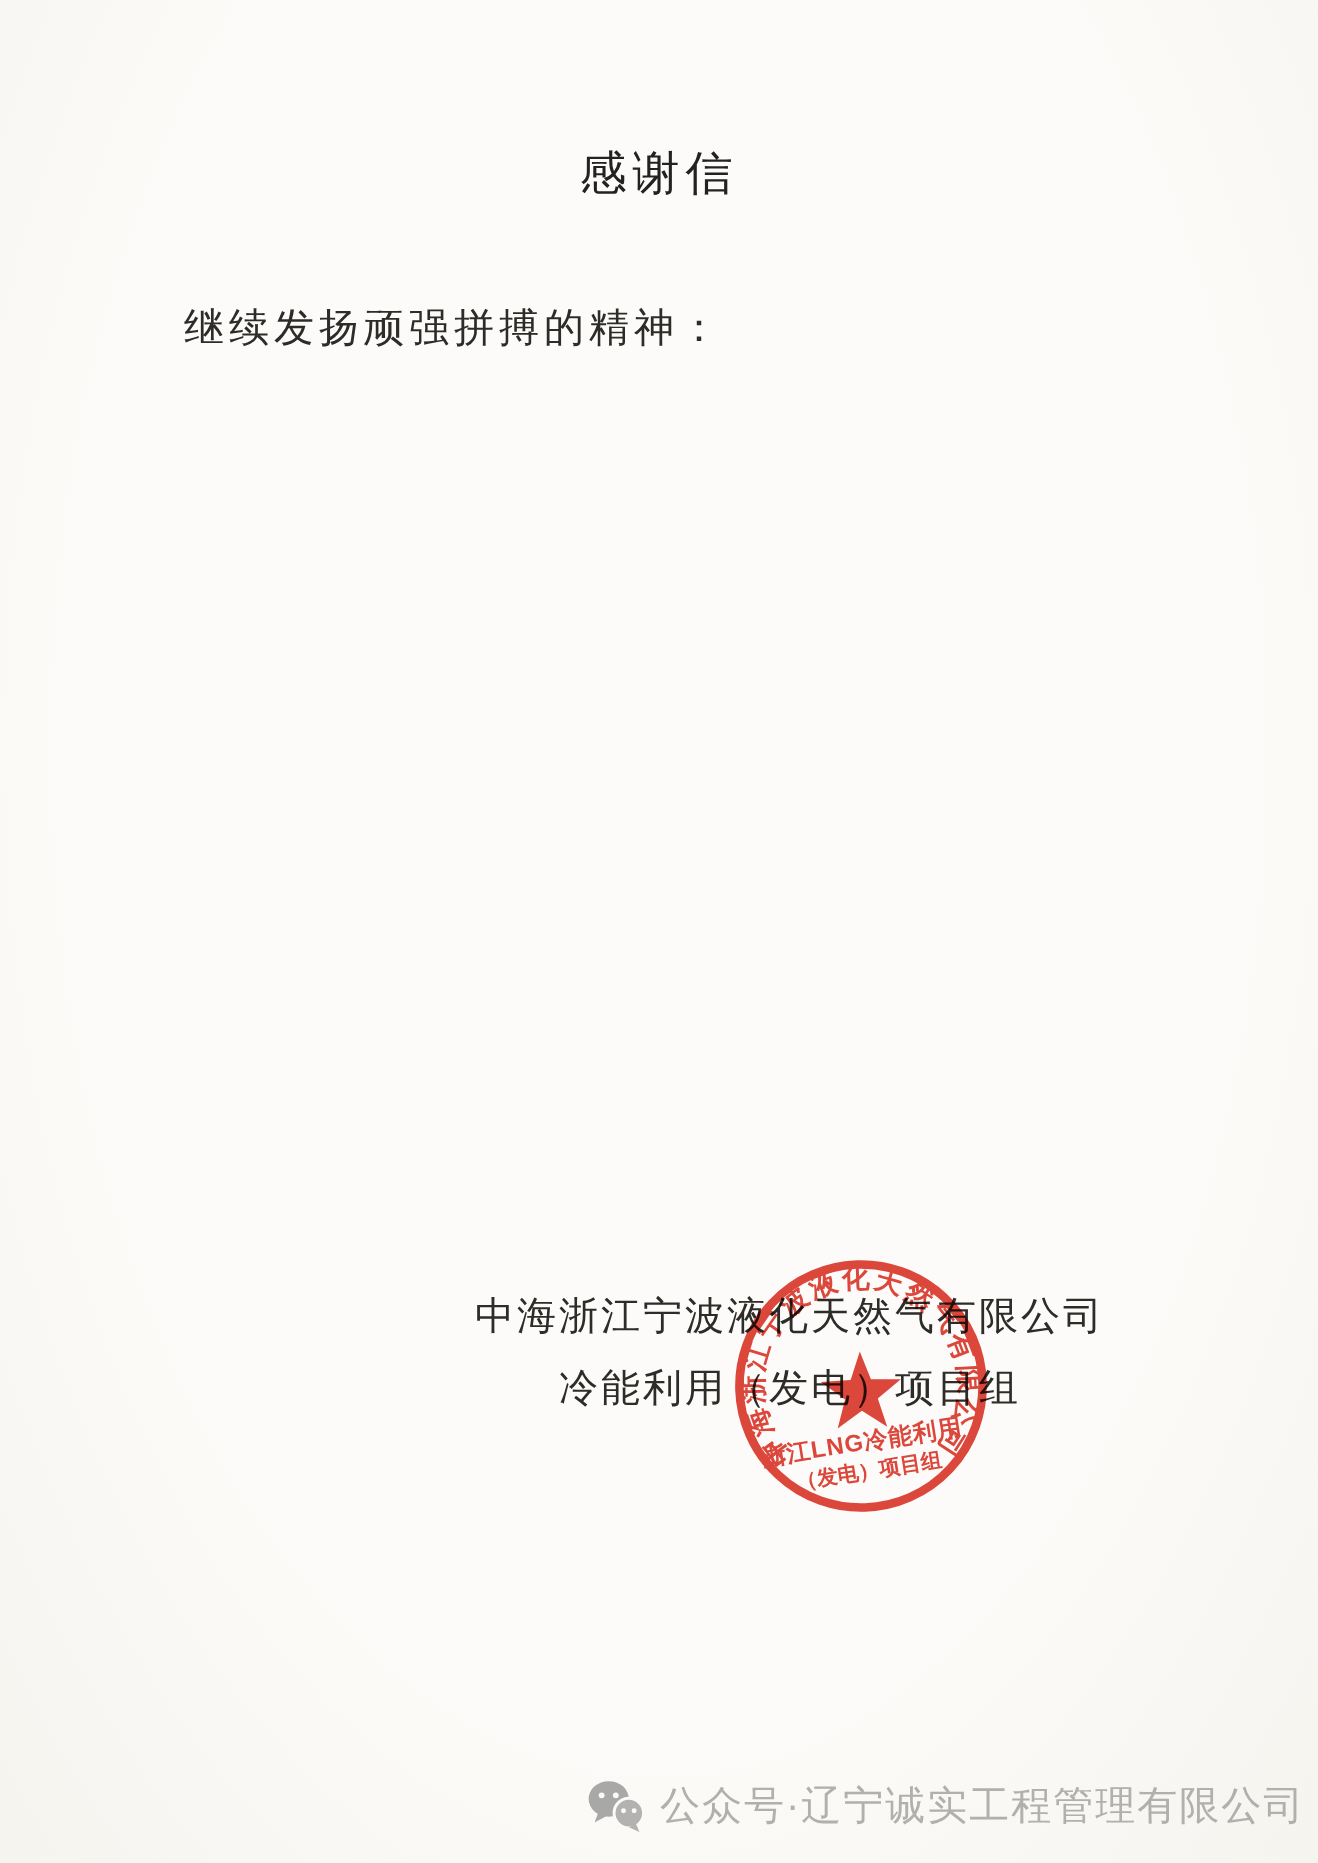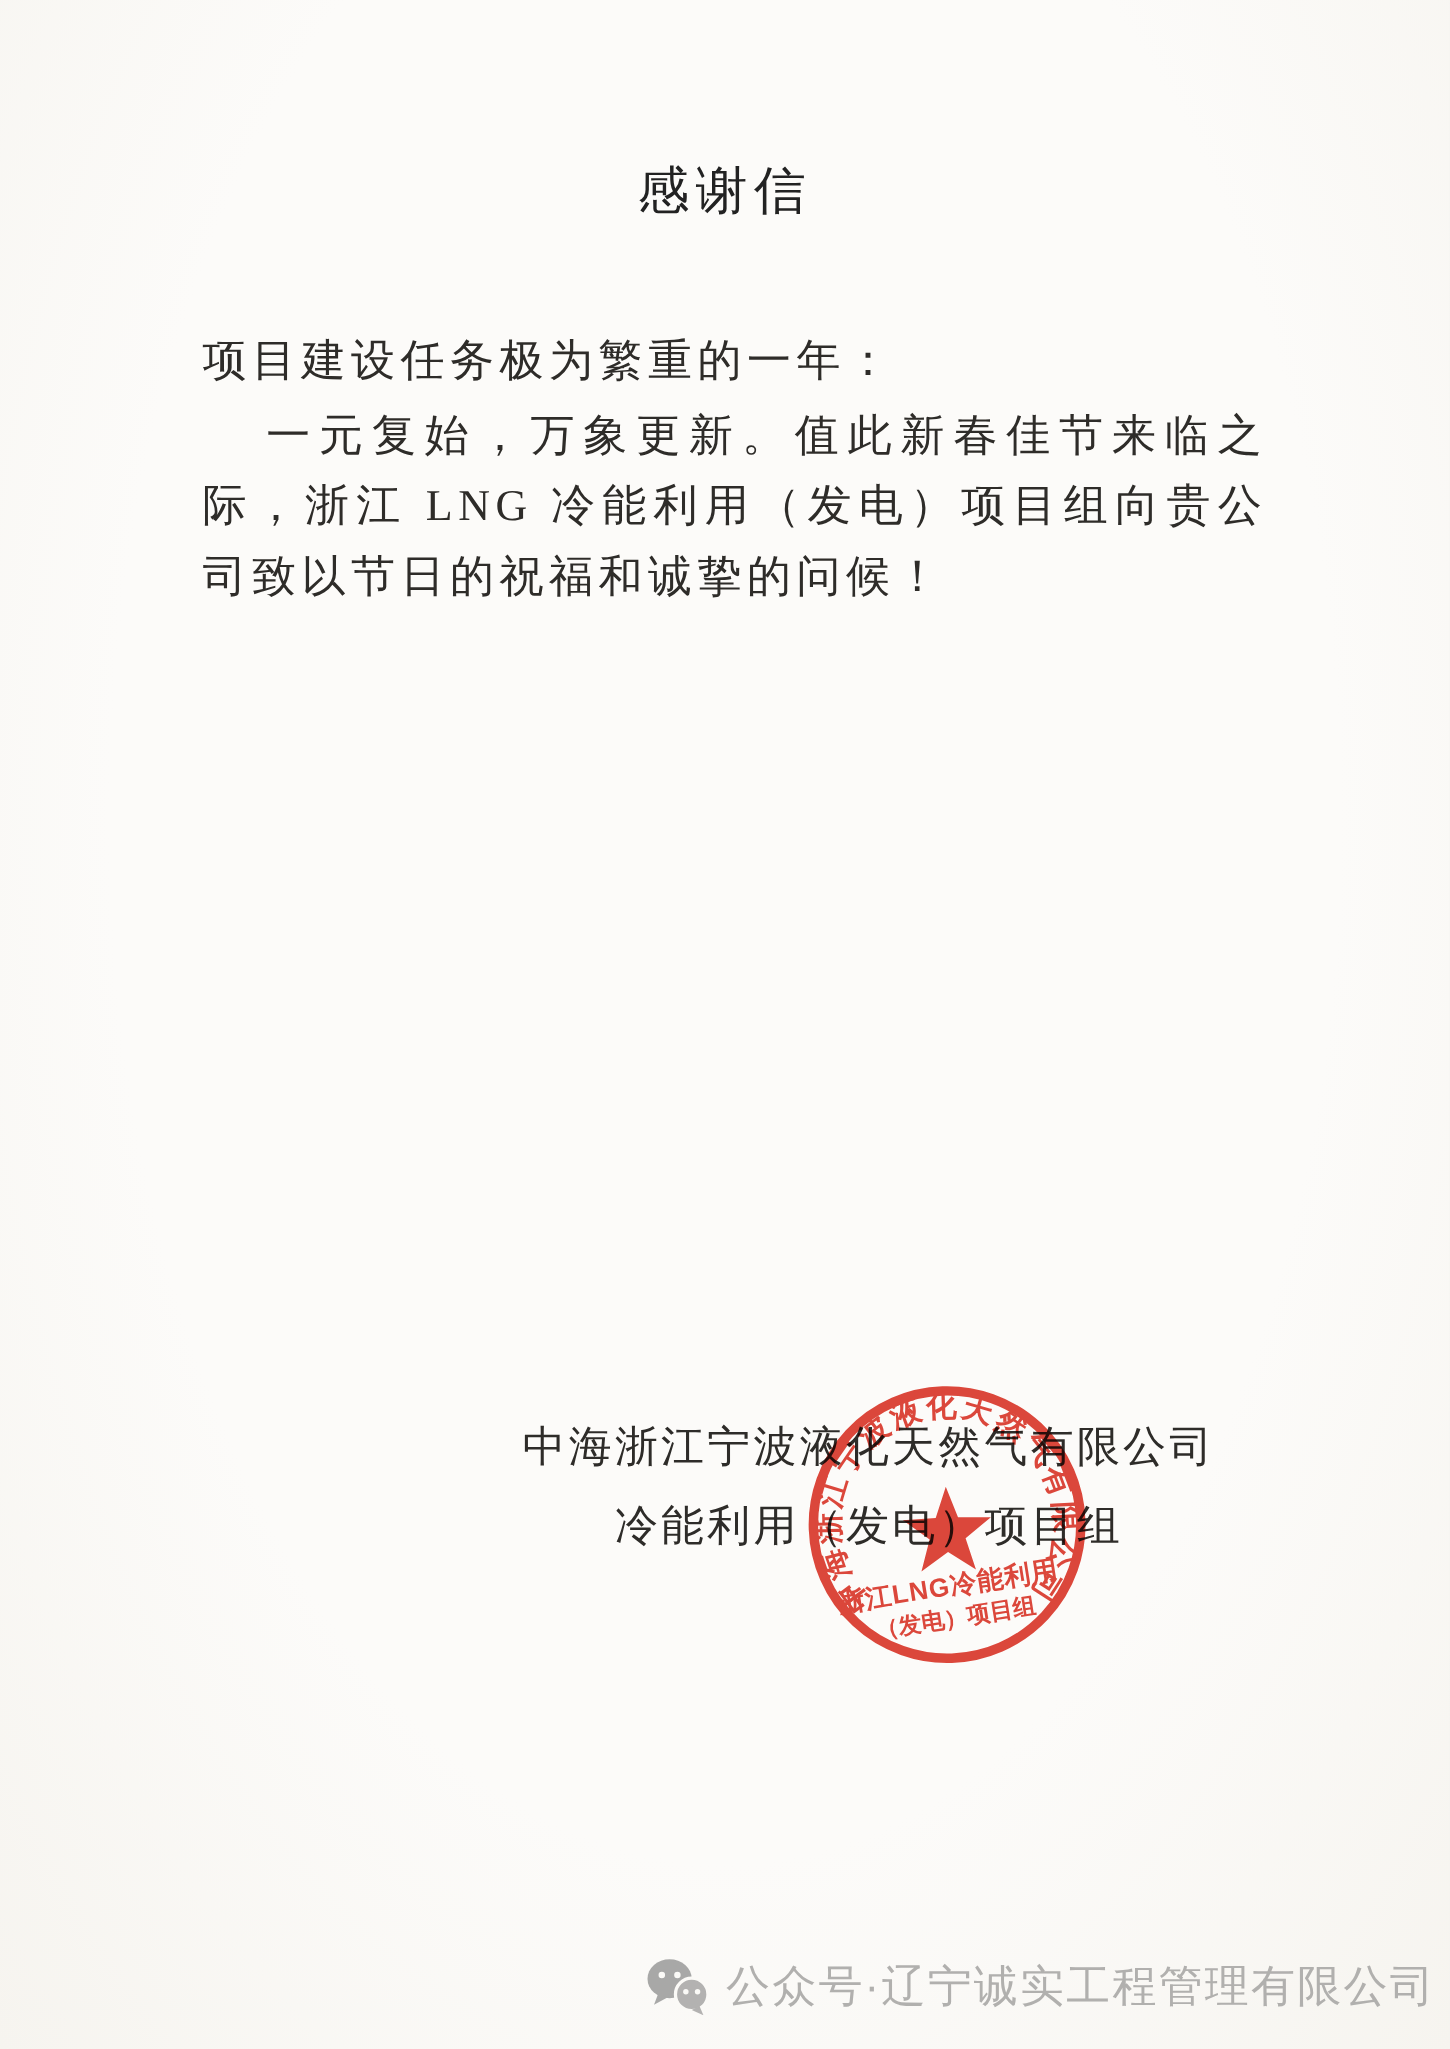--- a/index.html
+++ b/index.html
@@ -50,22 +50,21 @@
   .wx-icon{display:inline-block;width:62px;height:52px;flex:0 0 auto;}
 </style>
 </head>
 <body>
 
 <div class="page">
 
   <h1 class="title">感谢信</h1>
 
   <main class="body">
-    <p class="salutation">项目建设任务极为繁重的一年：</p>
-    <p class="indent">一元复始，万象更新。值此新春佳节来临之际，浙江 LNG 冷能利用（发电）项目组向贵公司致以节日的祝福和诚挚的问候！</p>
+    <p class="salutation">继续发扬顽强拼搏的精神：</p>
   </main>
 
   <section class="signature">
     <p>中海浙江宁波液化天然气有限公司</p>
     <p>冷能利用（发电）项目组</p>
   </section>
 
   <div class="stamp">
     <svg viewBox="0 0 280 280">
       <circle cx="140" cy="140" r="127" fill="none" stroke="#dc3a2d" stroke-width="9"></circle>

